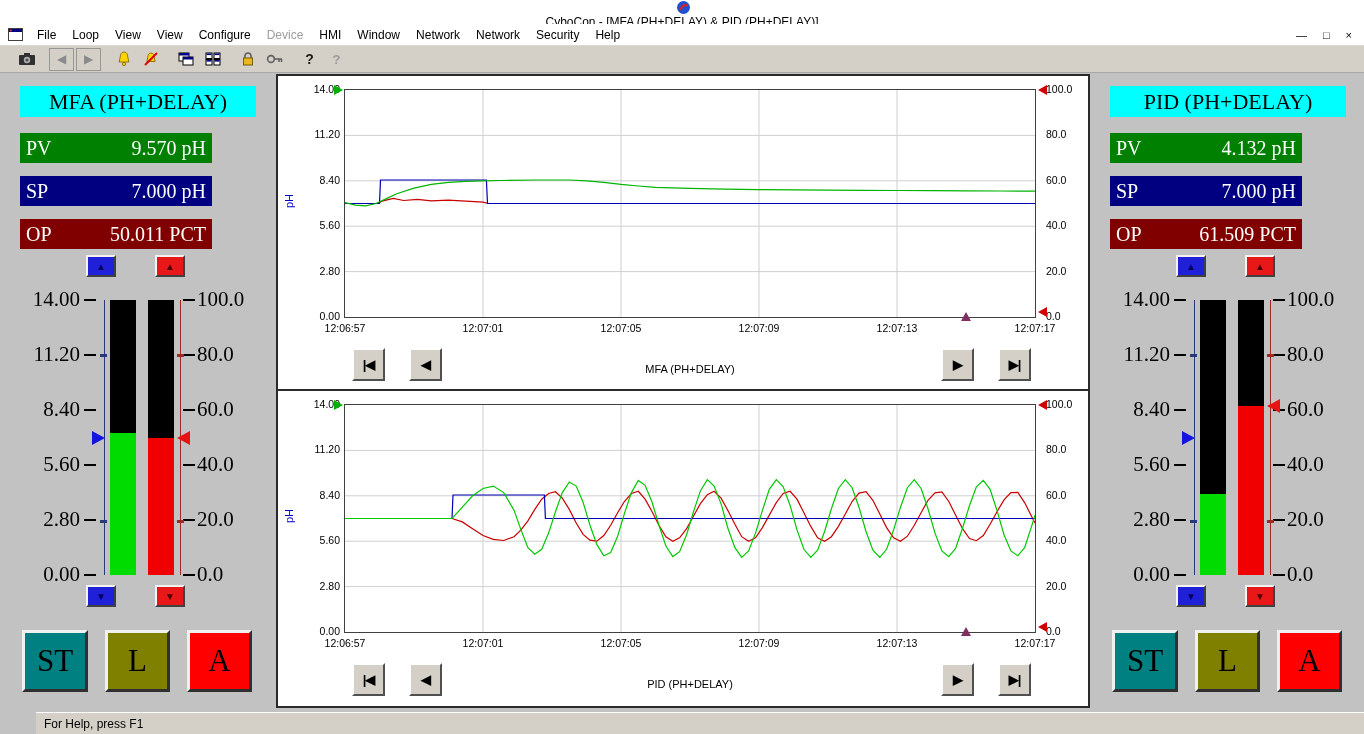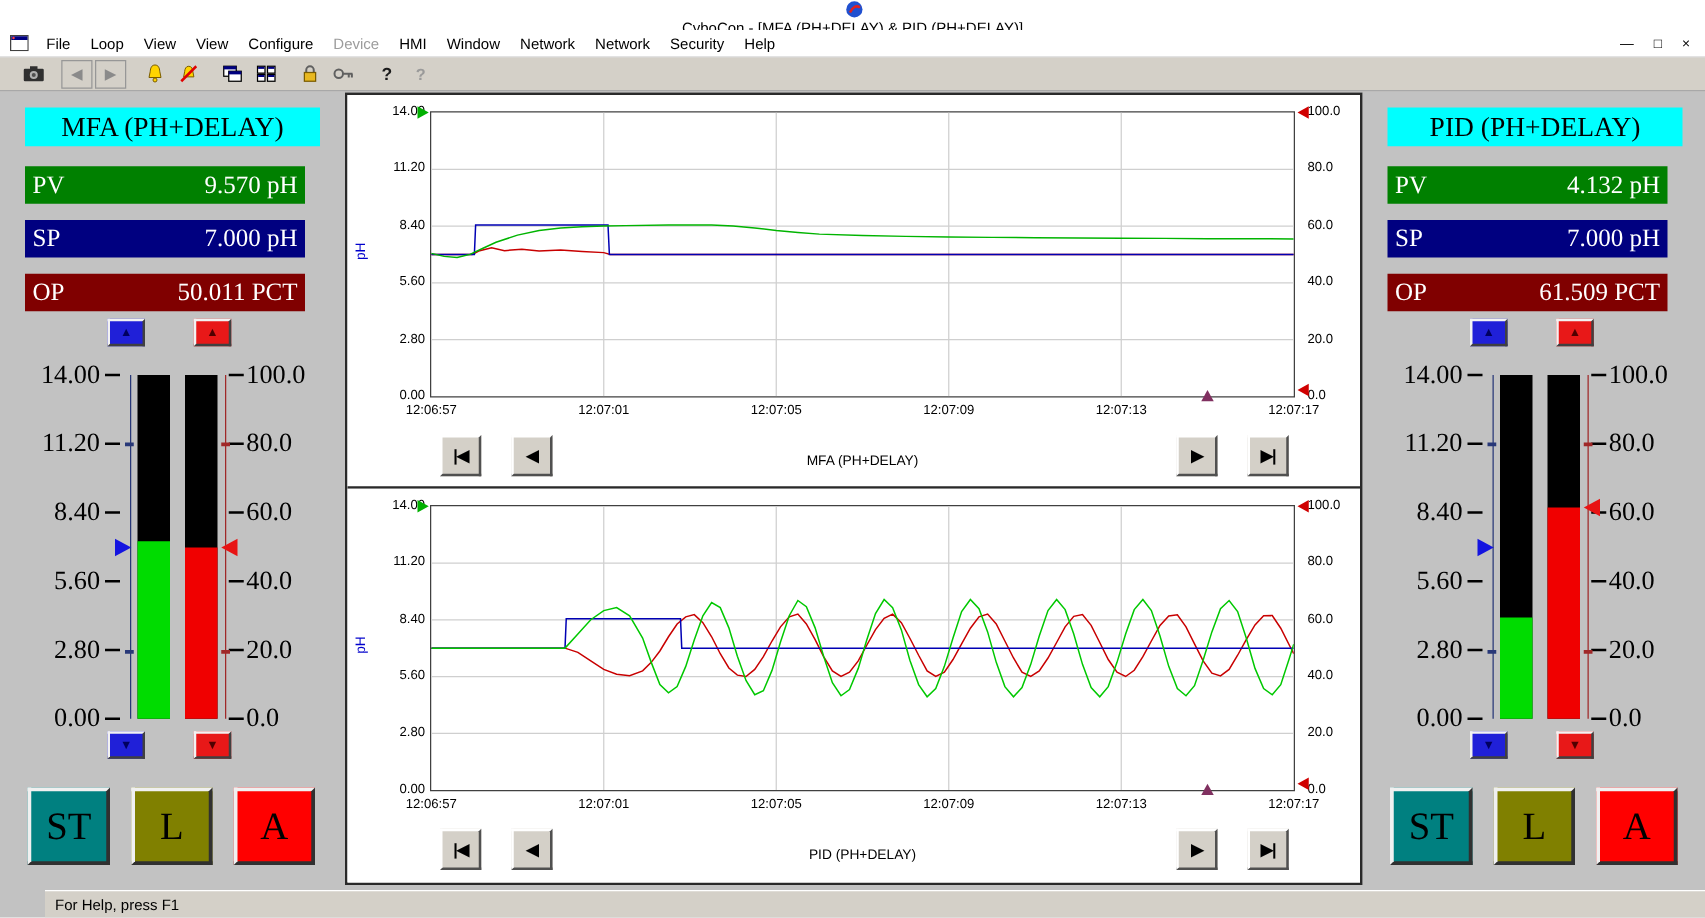--- a/index.html
+++ b/index.html
@@ -26,21 +26,21 @@
   
   .toolbar { position:absolute; top:46px; left:0; width:1364px; height:27px; background:#d4d0c8; border-bottom:1px solid #a8a8a8; display:flex; align-items:center; padding-left:6px; gap:2px; }
   .tb-btn { width:25px; height:23px; display:flex; align-items:center; justify-content:center; }
   .tb-btn.framed { border:1px solid #979797; }
   
   .faceplate { position:absolute; top:74px; height:634px; }
   #fp-left { left:0; width:276px; }
   #fp-right { left:1090px; width:274px; }
   .faceplate > div, .faceplate > span { position:absolute; }
   .fp-title { left:20px; top:12px; width:236px; height:31px; background:#00ffff; font-family:"Liberation Serif",serif; font-size:22px; display:flex; align-items:center; justify-content:center; }
-  .fp-row { left:20px; width:224px; height:30px; color:#fff; font-family:"Liberation Serif",serif; font-size:20px; display:flex; align-items:center; justify-content:space-between; padding:0 6px; }
+  .fp-row { left:20px; width:192px; height:30px; color:#fff; font-family:"Liberation Serif",serif; font-size:20px; display:flex; align-items:center; justify-content:space-between; padding:0 6px; }
   .adj-btn { width:30px; height:22px; display:flex; align-items:center; justify-content:center; font-size:10px;
     border-top:2px solid #f2f2f2; border-left:2px solid #f2f2f2; border-bottom:2px solid #404040; border-right:2px solid #404040; }
   .adj-btn.blue { background:#2020d8; color:#000060; }
   .adj-btn.red  { background:#e81818; color:#500000; }
   .scale-layer { left:0; top:0; width:100%; height:100%; }
   .scale-num { position:absolute; font-family:"Liberation Serif",serif; font-size:21px; color:#000; }
   .left-num  { left:0; width:80px; text-align:right; }
   .right-num { left:197px; }
   .scale-tick { position:absolute; width:12px; height:2px; background:#000; }
   .rail { width:1px; top:226px; height:275px; }

